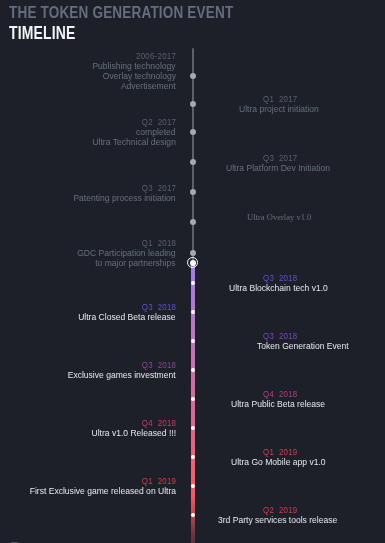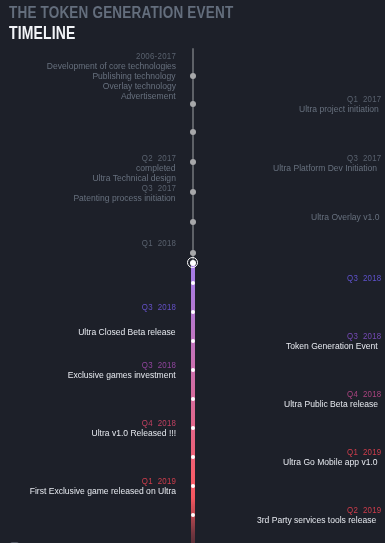--- a/index.html
+++ b/index.html
@@ -80,75 +80,77 @@
   .ev .date{
     font-size:8.3px;font-family:"Liberation Sans",sans-serif;
     letter-spacing:0.26px;line-height:11.3px;white-space:pre;
   }
   .ev .txt{
     font-size:9px;line-height:9.9px;white-space:pre;
   }
   .ev .date span,.ev .txt span{display:inline-block;}
   .ev.left{left:0;text-align:right;}
   .ev.left .date span,.ev.left .txt span{transform:scaleX(0.95);transform-origin:right center;}
-  .ev.right{left:207px;text-align:right;}
+  .ev.right{left:193px;text-align:center;}
   .ev.right .date span,.ev.right .txt span{transform:scaleX(0.95);transform-origin:left center;}
 </style>
 </head>
 <body>
 
 <div class="page">
   <div class="header">
     <div class="eyebrow">THE TOKEN GENERATION EVENT</div>
     <div class="title">TIMELINE</div>
   </div>
   <div class="tl" id="tl">
     <div class="spine spine-grey"></div>
     <div class="spine spine-prog"></div>
   <div class="node node-grey" style="top: 72.65px;"></div>
       <div class="ev left" style="top: 51px;">
         <div class="date" style="color: rgb(89, 97, 110);"><span>2006-2017</span></div>
-        <div class="txt" style="color: rgb(103, 112, 126);"><div class="tline"><span>Development of core technologies</span></div><div class="tline"><span>Publishing technology</span></div><div class="tline"><span>Overlay technology</span></div><div class="tline"><span>Advertisement</span></div></div>
+        <div class="txt" style="color: rgb(103, 112, 126);"><div class="tline"><span>Publishing technology</span></div><div class="tline"><span>Overlay technology</span></div><div class="tline"><span>Advertisement</span></div></div>
       </div>
       <div class="node node-grey" style="top: 100.85px;"></div>
       <div class="ev right" style="top: 94.2px;">
         <div class="date" style="color: rgb(89, 97, 110);"><span>Q1  2017</span></div>
         <div class="txt" style="color: rgb(103, 112, 126);"><div class="tline"><span>Ultra project initiation</span></div></div>
       </div>
       <div class="node node-grey" style="top: 128.85px;"></div>
       <div class="ev left" style="top: 117.2px;">
-        <div class="date" style="color: rgb(89, 97, 110); margin-top: 36px;"><span>Q2  2017</span></div>
+        <div class="date" style="color: rgb(89, 97, 110);"><span>Q2  2017</span></div>
         <div class="txt" style="color: rgb(103, 112, 126);"><div class="tline"><span>completed</span></div><div class="tline"><span>Ultra Technical design</span></div></div>
       </div>
       <div class="node node-grey" style="top: 159.45px;"></div>
       <div class="ev right" style="top: 152.8px;">
         <div class="date" style="color: rgb(89, 97, 110);"><span>Q3  2017</span></div>
         <div class="txt" style="color: rgb(103, 112, 126);"><div class="tline"><span>Ultra Platform Dev Initiation</span></div></div>
       </div>
       <div class="node node-grey" style="top: 189.35px;"></div>
       <div class="ev left" style="top: 182.7px;">
         <div class="date" style="color: rgb(89, 97, 110);"><span>Q3  2017</span></div>
         <div class="txt" style="color: rgb(103, 112, 126);"><div class="tline"><span>Patenting process initiation</span></div></div>
       </div>
       <div class="node node-grey" style="top: 219.45px;"></div>
       <div class="ev right" style="top: 212.8px;">
-        <div class="txt" style="color: rgb(103, 112, 126);"><div class="tline"><span>Ultra Overlay v1.0</span></div></div>
+        <div class="txt" style="color: rgb(103, 112, 126); font-family: Liberation Serif, serif;"><div class="tline"><span>Ultra Overlay v1.0</span></div></div>
       </div>
       <div class="node node-grey" style="top: 249.75px;"></div>
       <div class="ev left" style="top: 238.1px;">
         <div class="date" style="color: rgb(89, 97, 110);"><span>Q1  2018</span></div>
+        <div class="txt" style="color: rgb(103, 112, 126);"><div class="tline"><span>GDC Participation leading</span></div><div class="tline"><span>to major partnerships</span></div></div>
       </div>
       <div class="node node-dot" style="top: 280.7px;"></div>
       <div class="ev right" style="top: 273.2px;">
         <div class="date" style="color: rgb(95, 82, 204);"><span>Q3  2018</span></div>
+        <div class="txt" style="color: rgb(230, 233, 239);"><div class="tline"><span>Ultra Blockchain tech v1.0</span></div></div>
       </div>
       <div class="node node-dot" style="top: 309.7px;"></div>
       <div class="ev left" style="top: 302.2px;">
         <div class="date" style="color: rgb(100, 80, 198);"><span>Q3  2018</span></div>
-        <div class="txt" style="color: rgb(230, 233, 239); margin-top: 15px;"><div class="tline"><span>Ultra Closed Beta release</span></div></div>
+        <div class="txt" style="color: rgb(230, 233, 239);"><div class="tline"><span>Ultra Closed Beta release</span></div></div>
       </div>
       <div class="node node-dot" style="top: 338.6px;"></div>
       <div class="ev right" style="top: 331.1px;">
         <div class="date" style="color: rgb(118, 74, 182);"><span>Q3  2018</span></div>
         <div class="txt" style="color: rgb(230, 233, 239); margin-left: 48px;"><div class="tline"><span>Token Generation Event</span></div></div>
       </div>
       <div class="node node-dot" style="top: 367.6px;"></div>
       <div class="ev left" style="top: 360.1px;">
         <div class="date" style="color: rgb(145, 69, 158);"><span>Q3  2018</span></div>
         <div class="txt" style="color: rgb(230, 233, 239);"><div class="tline"><span>Exclusive games investment</span></div></div>

